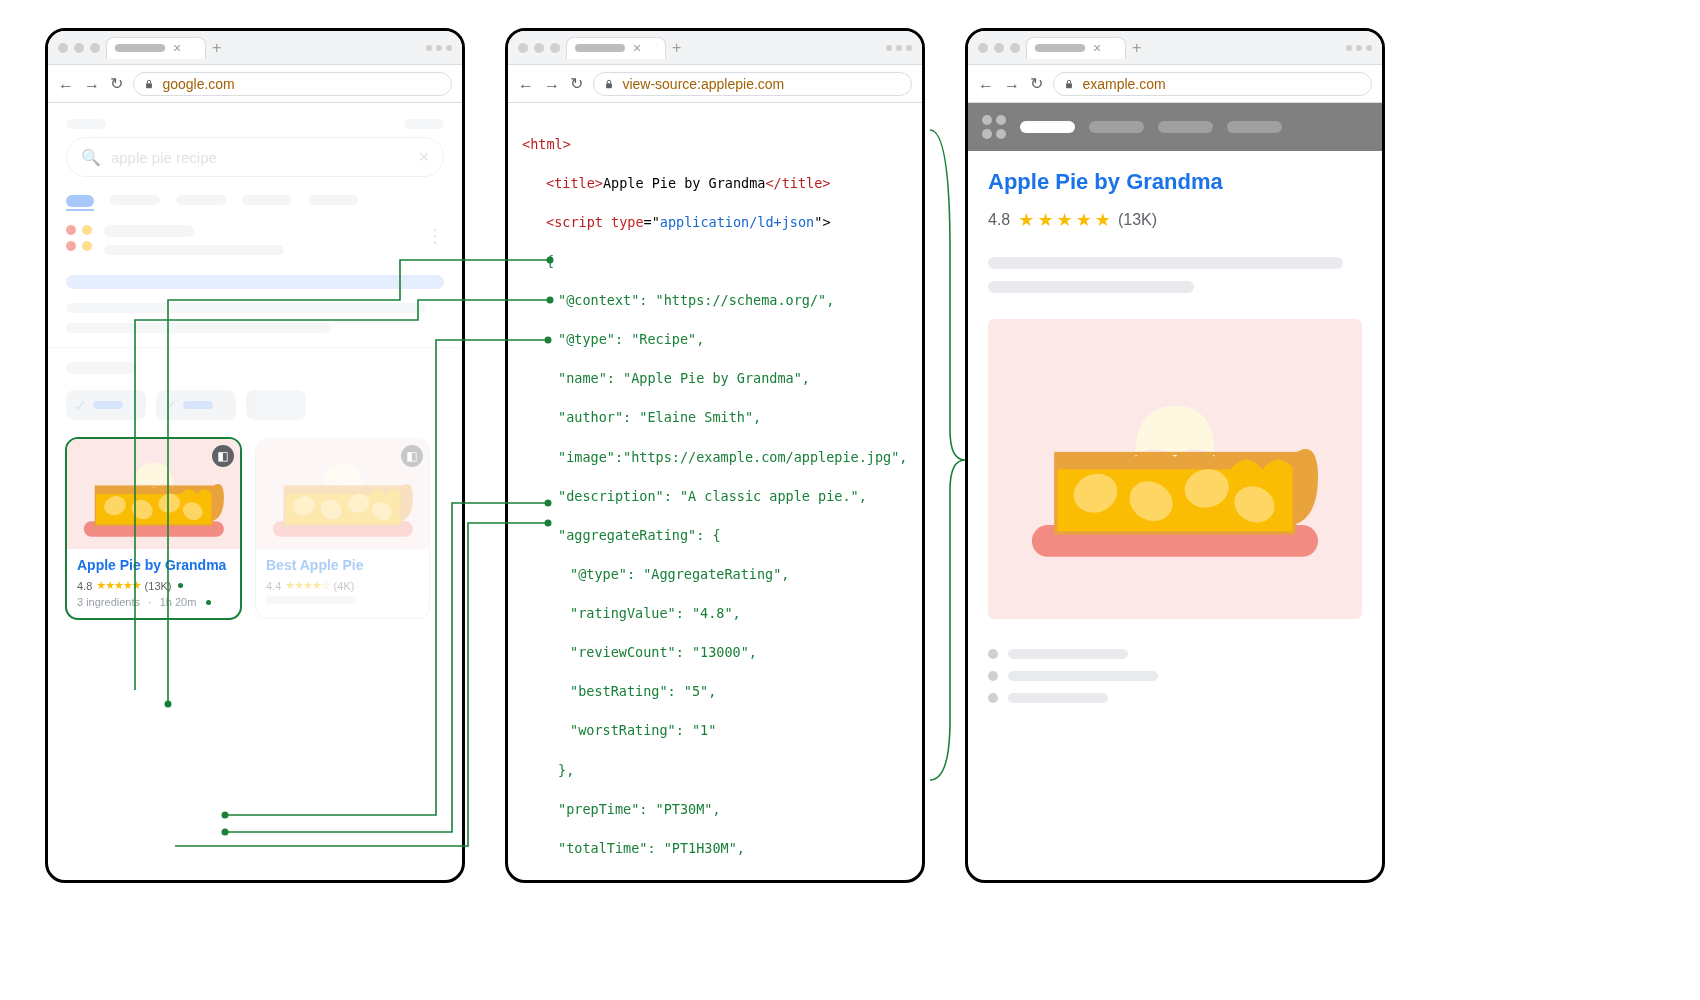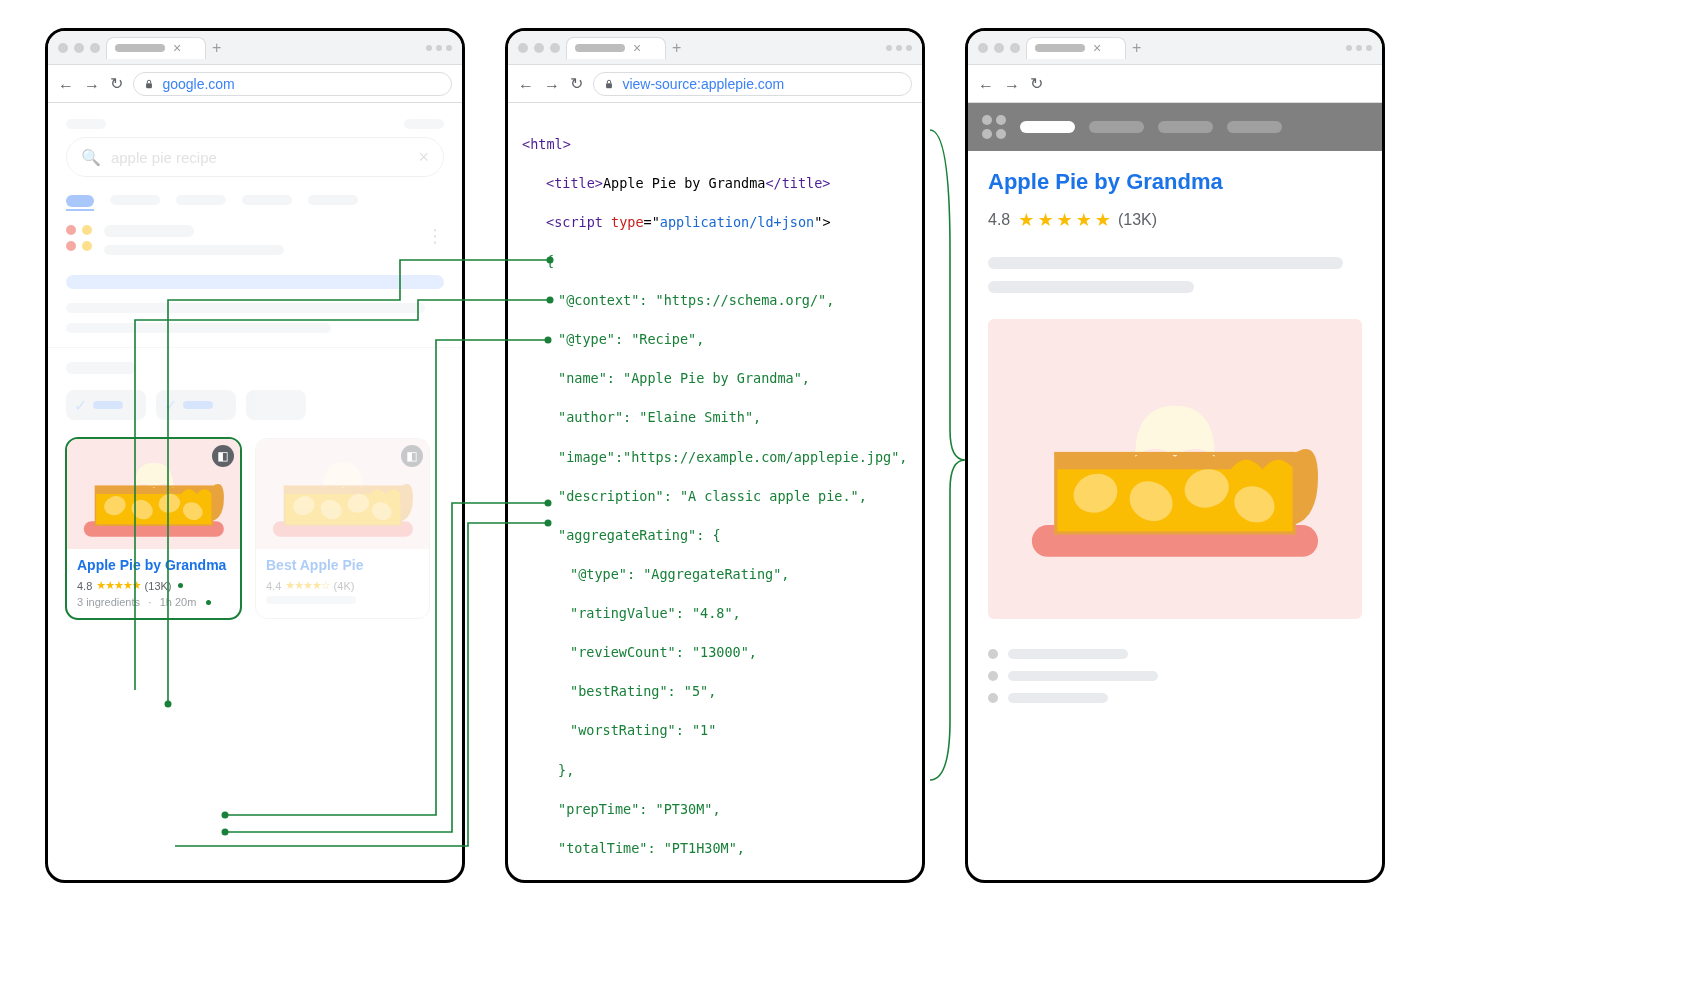--- a/index.html
+++ b/index.html
@@ -16,21 +16,21 @@
   .traffic span { width:10px; height:10px; border-radius:50%; background:#d0d0d0; }
   .tab-shape { width:100px; height:22px; background:#fff; border:1px solid #dadce0; border-bottom:none; border-radius:8px 8px 0 0; display:flex; align-items:center; gap:8px; padding:0 8px; }
   .tab-title-bar { width:50px; height:8px; background:#bdbdbd; border-radius:4px; }
   .tab-close { color:#9e9e9e; font-size:14px; line-height:1; }
   .tab-plus { color:#9e9e9e; font-size:16px; }
   .window-dots { margin-left:auto; display:flex; gap:4px; }
   .window-dots span { width:6px; height:6px; border-radius:50%; background:#d0d0d0; }
 
   .url-row { height: 38px; background:#fff; border-bottom:1px solid #dadce0; display:flex; align-items:center; gap:10px; padding:0 10px; }
   .nav-arrows { color:#5f6368; font-size:16px; user-select:none; }
-  .url-bar { flex:1; height:24px; border:1px solid #dadce0; border-radius:12px; display:flex; align-items:center; gap:8px; padding:0 10px; color:#3b82f6; font-size:14px; }
+  .url-bar { flex:1; height:24px; border:1px solid #dadce0; border-radius:12px; display:flex; align-items:center; gap:8px; padding:0 10px; color:#a16207; font-size:14px; }
   .lock { width:10px; height:10px; }
 
   
   .left-body { padding: 16px 18px 0 18px; position:relative; }
   .left-body.faded > *:not(.recipe-row) { opacity:0.45; }
   .top-bar-placeholder { display:flex; justify-content:space-between; margin-bottom:8px; }
   .ph { background:#e8eaed; border-radius:10px; }
   .ph.sm { height:10px; }
   .google-logo { text-align:center; font-size:34px; font-weight:bold; margin:4px 0 12px 0; font-family: 'Product Sans', Arial, sans-serif; }
   .gl-b{color:#4285F4;} .gl-r{color:#EA4335;} .gl-y{color:#FBBC05;} .gl-g{color:#34A853;}
@@ -62,21 +62,21 @@
   .bookmark-badge { position:absolute; top:6px; right:6px; width:22px; height:22px; border-radius:50%; background:#5f6368; color:#fff; display:flex; align-items:center; justify-content:center; font-size:12px; }
 
   .pie-svg { width:90%; height:auto; }
 
   
   .code-body { padding: 12px 14px; font-family: Menlo, Consolas, monospace; font-size:13.5px; line-height:1.45; white-space:pre; color:#000; }
   .ind1 { padding-left: 12px; }
   .ind2 { padding-left: 24px; }
   .ind3 { padding-left: 36px; }
   .ind4 { padding-left: 48px; }
-  .tag  { color:#4c1d95; }
+  .tag  { color:#b91c1c; }
   .attr-name { color:#C5221F; }
   .attr-val  { color:#1967D2; }
   .json { color:#188038; }
 
   
   .page-header { height:48px; background:#808080; display:flex; align-items:center; gap:14px; padding:0 14px; }
   .page-header-dots { display:grid; grid-template-columns:1fr 1fr; gap:4px; }
   .page-header-dots span { width:10px; height:10px; border-radius:50%; background:#bdbdbd; }
   .header-pill { height:12px; border-radius:6px; }
   .header-pill.active { width:55px; background:#fff; }
@@ -318,20 +318,26 @@
     <div class="window-dots">
         <span></span>
         <span></span>
         <span></span>
       </div>
   </div>
   <div class="url-row">
     <span class="nav-arrows">←</span>
     <span class="nav-arrows">→</span>
     <span class="nav-arrows">↻</span>
+    <div class="url-bar">
+      <svg class="lock">
+          <use href="#lock"></use>
+        </svg>
+      <span>example.com</span>
+    </div>
   </div>
   <div class="page-header">
     <div class="page-header-dots">
         <span></span>
         <span></span>
         <span></span>
         <span></span>
       </div>
     <div class="header-pill active"></div>
     <div class="header-pill gray"></div>

